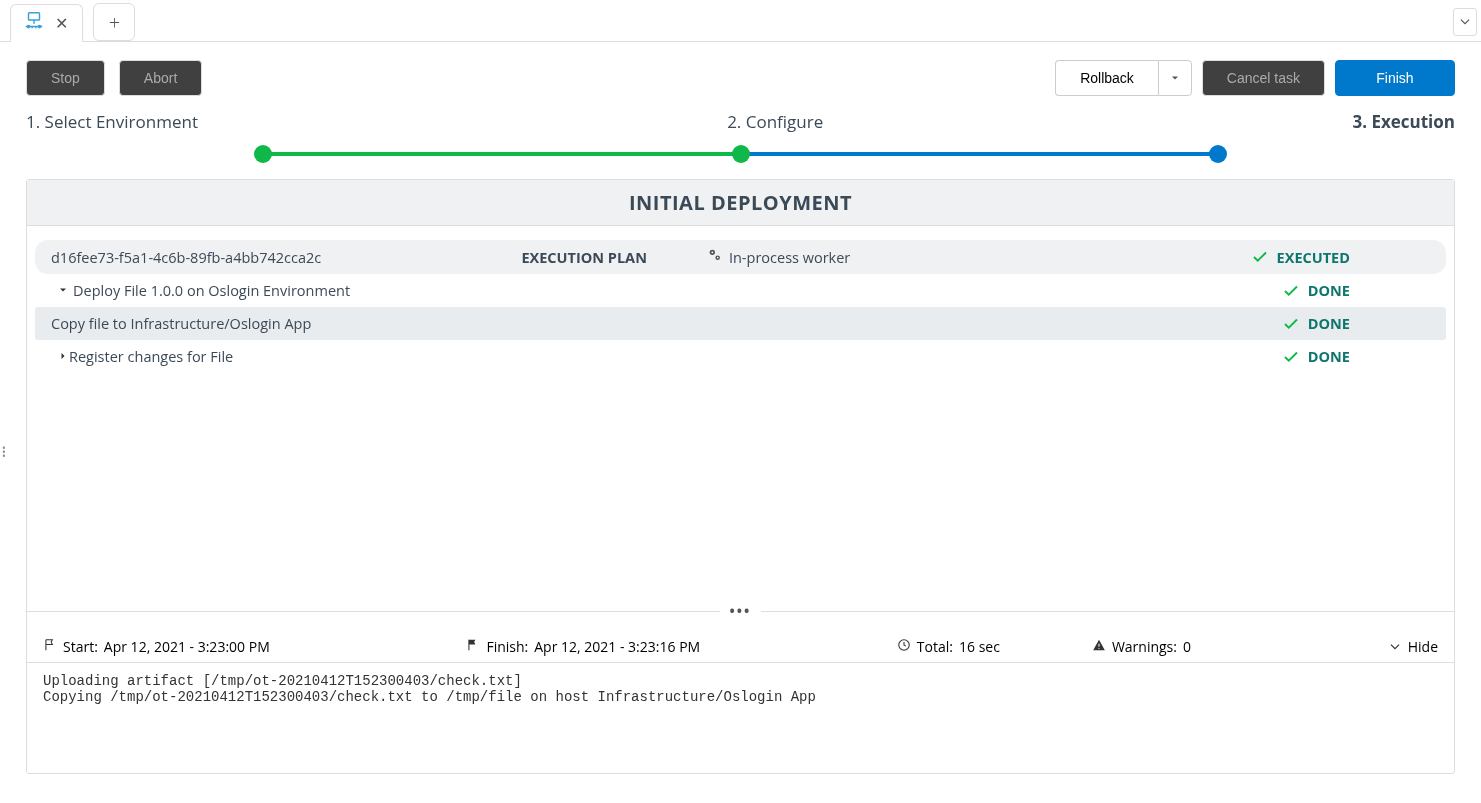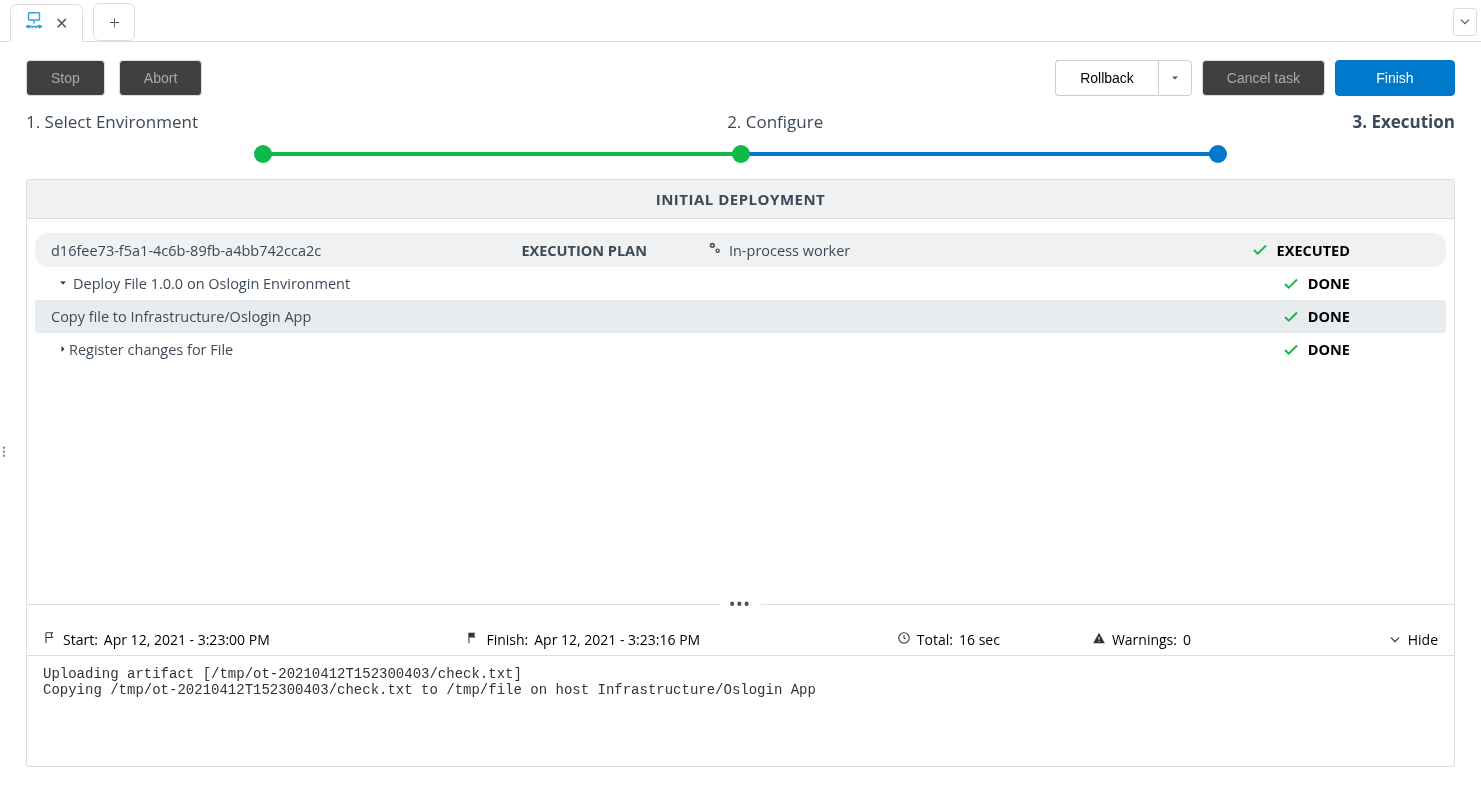--- a/index.html
+++ b/index.html
@@ -141,42 +141,42 @@
 .deployment-panel {
   border: 1px solid #ddd;
   border-radius: 3px;
 }
 .panel-header {
   background: #eff1f3;
   border-bottom: 1px solid #ddd;
   text-align: center;
   padding: 9px 8px;
   font-weight: 700;
-  font-size: 15px;
+  font-size: 20px;
   color: #3c4a58;
   letter-spacing: 0.5px;
 }
 .plan-area { padding: 14px 8px 8px 8px; }
 .plan-row {
   display: flex;
   align-items: center;
   padding: 7px 16px;
   font-size: 14.5px;
   color: #3c4a58;
 }
 .plan-header {
   background: #eff1f3;
   border-radius: 13px;
   font-weight: 400;
 }
 .plan-header .exec-plan-label { font-weight: 700; margin-left: auto; margin-right: 60px; }
 .plan-header .worker { display: flex; align-items: center; gap: 6px; margin-right: auto; }
 .plan-row .status {
   margin-left: auto;
-  color: #000000;
+  color: #0f766e;
   font-weight: 700;
   display: flex;
   align-items: center;
   gap: 8px;
   padding-right: 80px;
 }
 .plan-sub { padding-left: 22px; }
 .plan-sub .caret { width: 16px; display: inline-block; }
 .plan-sub-child { background: #e8ecef; border-radius: 3px; }
 .plan-sub-2 { padding-left: 22px; }

